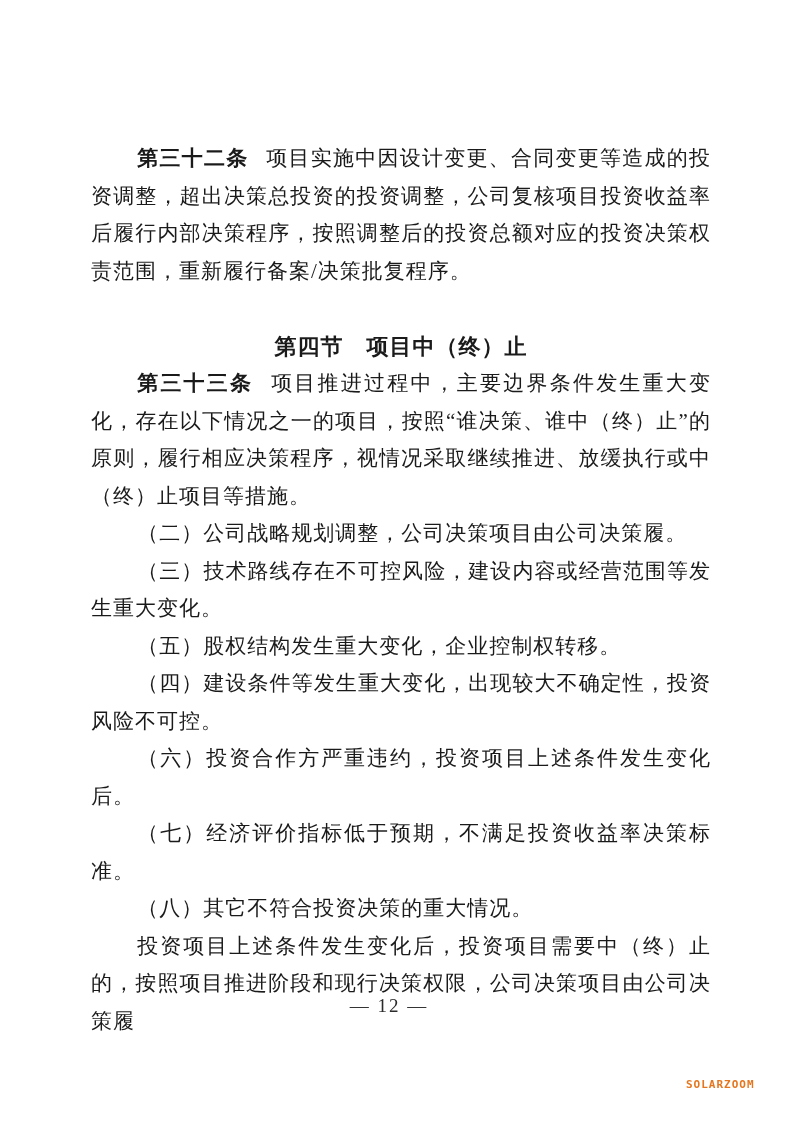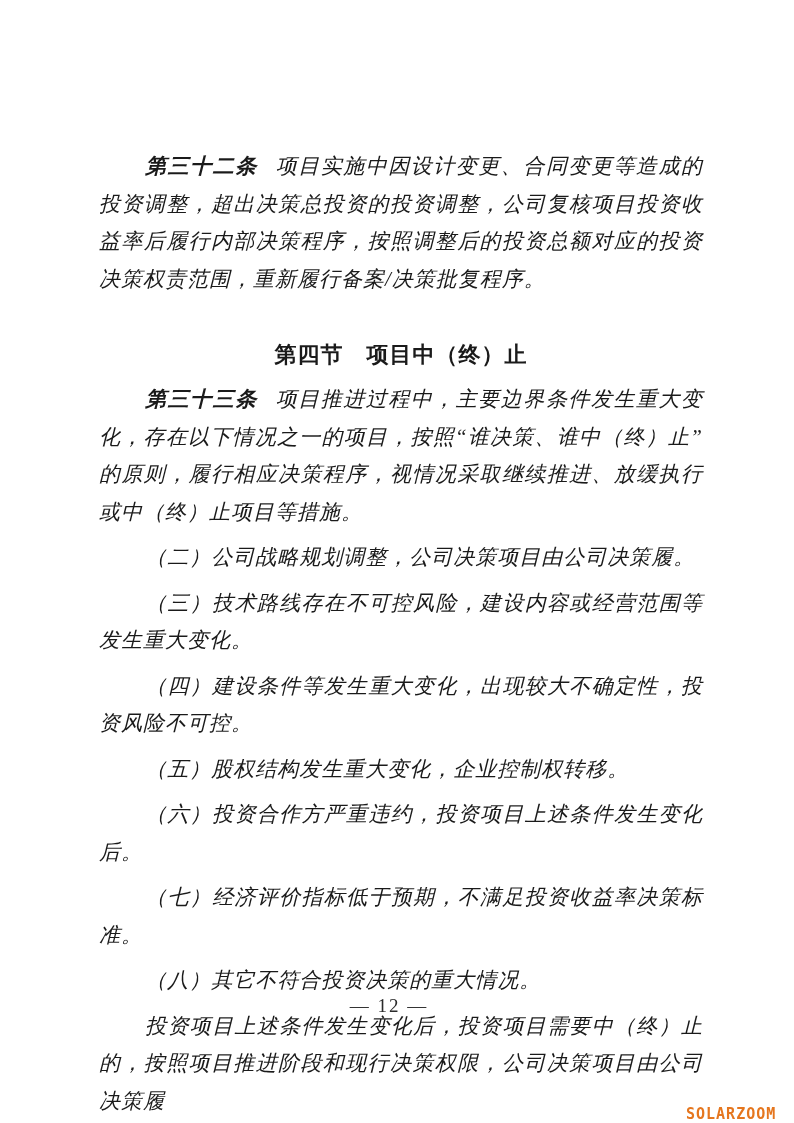--- a/index.html
+++ b/index.html
@@ -20,23 +20,22 @@
     position: absolute;
     left: 91px;
     top: 140px;
     width: 620px;
     font-size: 21px;
     line-height: 37.5px;
     letter-spacing: 1px;
     text-align: justify;
   }
   .para {
-    margin: 8px;
+    margin: 0;
     text-indent: 2.2em;
-    font-style: italic;
   }
   .num-label {
     font-weight: bold;
     margin-right: 0.85em;
   }
   .section-heading {
     margin: 37.5px 0 0 0;
     font-size: 22px;
     font-weight: bold;
     line-height: 37.5px;
@@ -52,44 +51,43 @@
     text-align: center;
     font-size: 19px;
     letter-spacing: 2px;
     color: #2b2b2b;
   }
   .watermark {
     position: absolute;
     left: 686px;
     top: 1078px;
     font-family: "DejaVu Sans Mono", "Liberation Mono", monospace;
-    font-size: 15px;
+    font-size: 11px;
     font-weight: bold;
     letter-spacing: 1px;
     color: #e5761e;
-    margin-top: 27px;
   }
 </style>
 </head>
 <body>
 
 <div class="page">
 
   <div class="content">
 
     <p class="para"><span class="num-label">第三十二条</span><span>项目实施中因设计变更、合同变更等造成的投资调整，超出决策总投资的投资调整，公司复核项目投资收益率后履行内部决策程序，按照调整后的投资总额对应的投资决策权责范围，重新履行备案/决策批复程序。</span></p>
 
     <h2 class="section-heading">第四节　项目中（终）止</h2>
 
     <p class="para"><span class="num-label">第三十三条</span><span>项目推进过程中，主要边界条件发生重大变化，存在以下情况之一的项目，按照“谁决策、谁中（终）止”的原则，履行相应决策程序，视情况采取继续推进、放缓执行或中（终）止项目等措施。</span></p>
 
     <p class="para">（二）公司战略规划调整，公司决策项目由公司决策履。</p>
     <p class="para">（三）技术路线存在不可控风险，建设内容或经营范围等发生重大变化。</p>
+    <p class="para">（五）股权结构发生重大变化，企业控制权转移。</p>
     <p class="para">（四）建设条件等发生重大变化，出现较大不确定性，投资风险不可控。</p>
-    <p class="para">（五）股权结构发生重大变化，企业控制权转移。</p>
     <p class="para">（六）投资合作方严重违约，投资项目上述条件发生变化后。</p>
     <p class="para">（七）经济评价指标低于预期，不满足投资收益率决策标准。</p>
     <p class="para">（八）其它不符合投资决策的重大情况。</p>
 
     <p class="para">投资项目上述条件发生变化后，投资项目需要中（终）止的，按照项目推进阶段和现行决策权限，公司决策项目由公司决策履</p>
 
   </div>
 
   <div class="footer">— 12 —</div>
 

